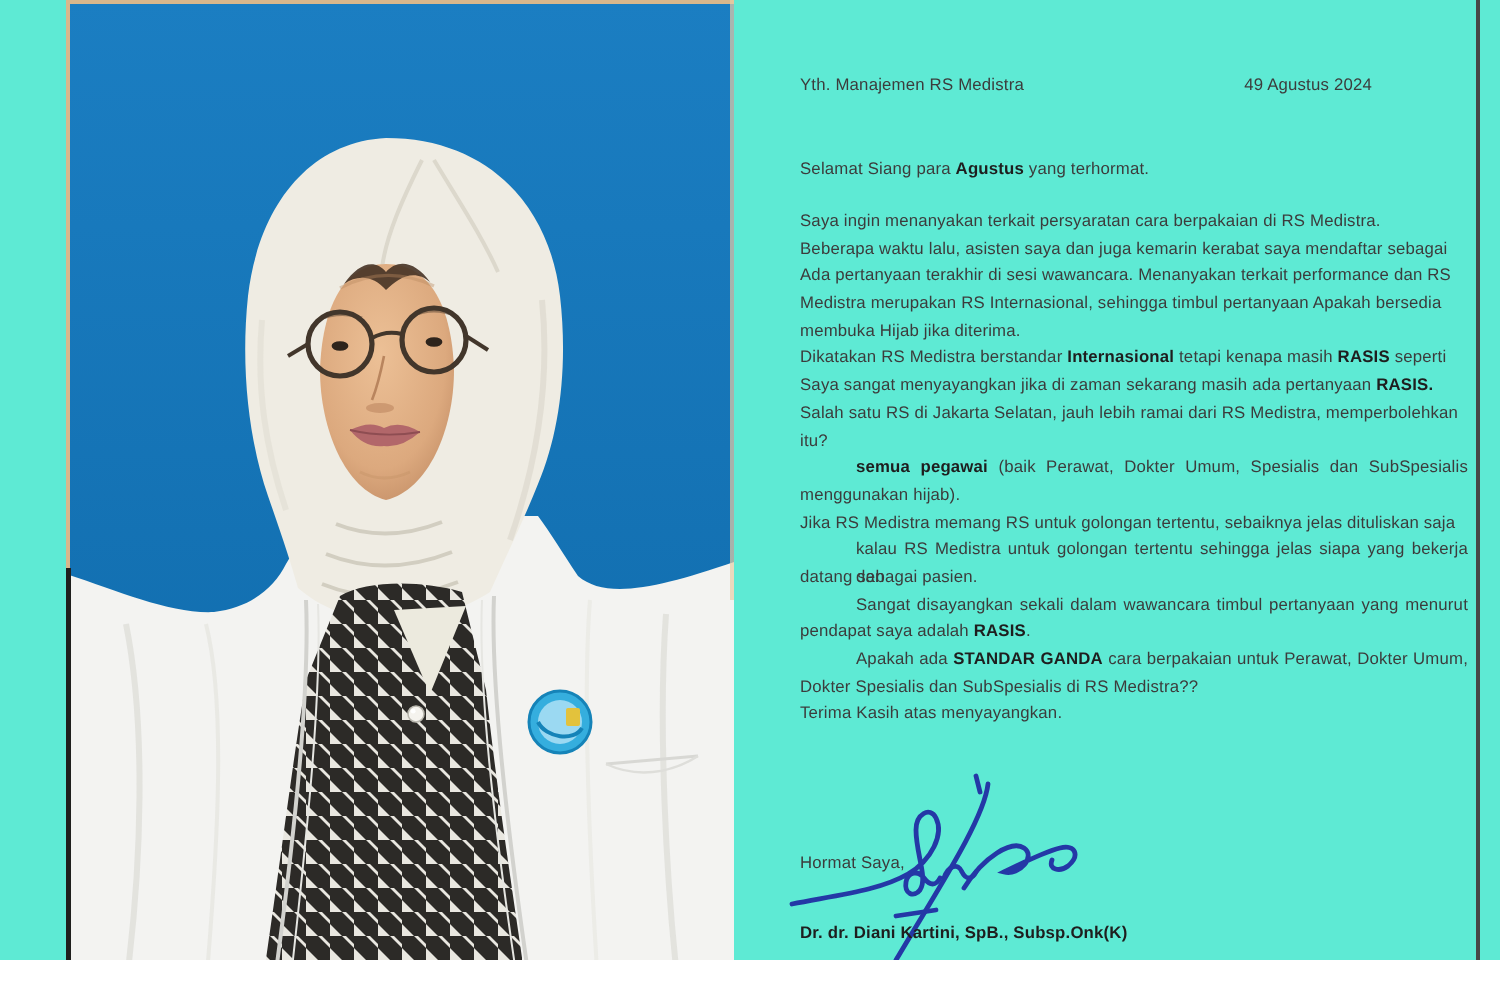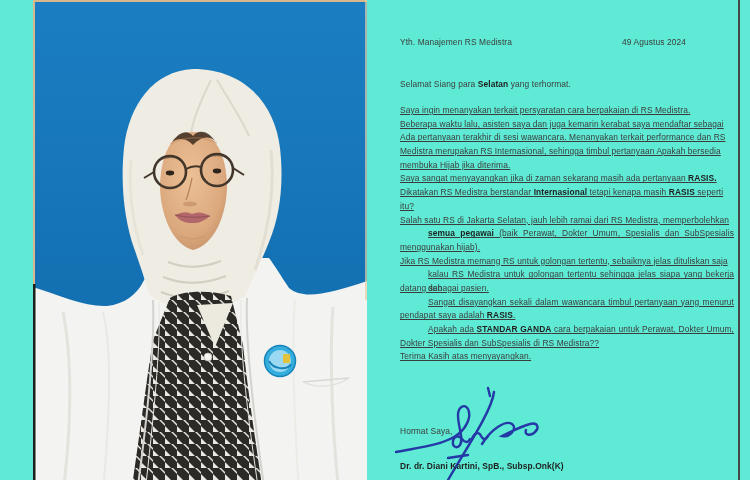--- a/index.html
+++ b/index.html
@@ -17,21 +17,21 @@
   
   .letter{
     position:absolute;left:400px;top:0;width:339px;height:500px;
     font-size:8.4px;color:#3c3c3c;letter-spacing:.1px;
   }
   .hdr{position:absolute;top:37px;left:0;width:100%;height:12px;}
   .recipient{position:absolute;left:0;top:0;white-space:nowrap;}
   .date{position:absolute;right:53px;top:0;white-space:nowrap;}
   .greeting{position:absolute;top:79px;left:0;white-space:nowrap;}
   .bodytext{position:absolute;top:104px;left:0;width:334px;}
-  .line{height:13.7px;line-height:13.7px;white-space:nowrap;overflow:visible;text-decoration:underline;}
+  .line{height:13.7px;line-height:13.7px;white-space:nowrap;overflow:visible;}
   .line.j{white-space:normal;text-align:justify;text-align-last:justify;margin-left:28px;}
   .letter b{color:#1e1e1e;}
   .closing{position:absolute;top:426px;left:0;white-space:nowrap;}
   .signer{position:absolute;top:461px;left:0;font-weight:bold;color:#1e1e1e;white-space:nowrap;}
   .sig{position:absolute;left:-10px;top:386px;width:200px;height:100px;pointer-events:none;}
 
   .edge{position:absolute;left:738px;top:0;width:2px;height:500px;background:#474747;}
 </style>
 </head>
 <body>
@@ -153,32 +153,32 @@
       </g>
     </svg>
   </div>
 
   <div class="letter">
     <div class="hdr">
       <span class="recipient">Yth. Manajemen RS Medistra</span>
       <span class="date">49 Agustus 2024</span>
     </div>
 
-    <div class="greeting">Selamat Siang para <b>Selatan</b> yang terhormat.</div>
+    <div class="greeting">Selamat Siang para <b>Agustus</b> yang terhormat.</div>
 
     <div class="bodytext">
         <div class="line">Saya ingin menanyakan terkait persyaratan cara berpakaian di RS Medistra.</div>
         <div class="line">Beberapa waktu lalu, asisten saya dan juga kemarin kerabat saya mendaftar sebagai</div>
         <div class="line">Ada pertanyaan terakhir di sesi wawancara. Menanyakan terkait performance dan RS</div>
         <div class="line">Medistra merupakan RS Internasional, sehingga timbul pertanyaan Apakah bersedia</div>
         <div class="line">membuka Hijab jika diterima.</div>
+        <div class="line">Dikatakan RS Medistra berstandar <b>Internasional</b> tetapi kenapa masih <b>RASIS</b> seperti</div>
         <div class="line">Saya sangat menyayangkan jika di zaman sekarang masih ada pertanyaan <b>RASIS.</b></div>
-        <div class="line">Dikatakan RS Medistra berstandar <b>Internasional</b> tetapi kenapa masih <b>RASIS</b> seperti</div>
+        <div class="line">Salah satu RS di Jakarta Selatan, jauh lebih ramai dari RS Medistra, memperbolehkan</div>
         <div class="line">itu?</div>
-        <div class="line">Salah satu RS di Jakarta Selatan, jauh lebih ramai dari RS Medistra, memperbolehkan</div>
         <div class="line j"><b>semua pegawai</b> (baik Perawat, Dokter Umum, Spesialis dan SubSpesialis</div>
         <div class="line">menggunakan hijab).</div>
         <div class="line">Jika RS Medistra memang RS untuk golongan tertentu, sebaiknya jelas dituliskan saja</div>
         <div class="line j">kalau RS Medistra untuk golongan tertentu sehingga jelas siapa yang bekerja dan</div>
         <div class="line">datang sebagai pasien.</div>
         <div class="line j">Sangat disayangkan sekali dalam wawancara timbul pertanyaan yang menurut</div>
         <div class="line">pendapat saya adalah <b>RASIS</b>.</div>
         <div class="line j">Apakah ada <b>STANDAR GANDA</b> cara berpakaian untuk Perawat, Dokter Umum,</div>
         <div class="line">Dokter Spesialis dan SubSpesialis di RS Medistra??</div>
         <div class="line">Terima Kasih atas menyayangkan.</div>

